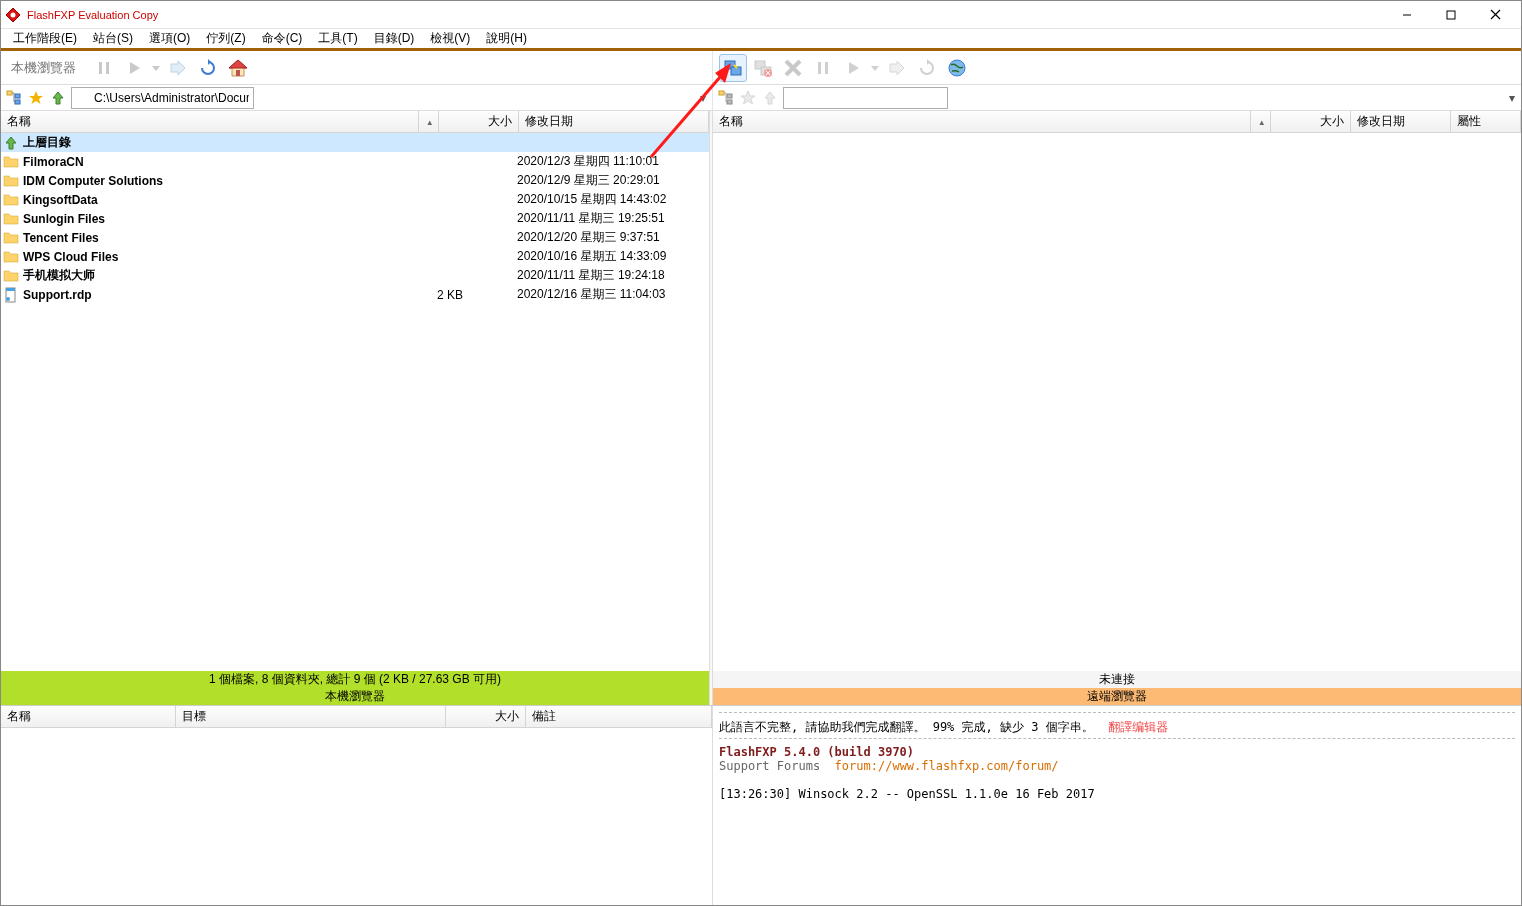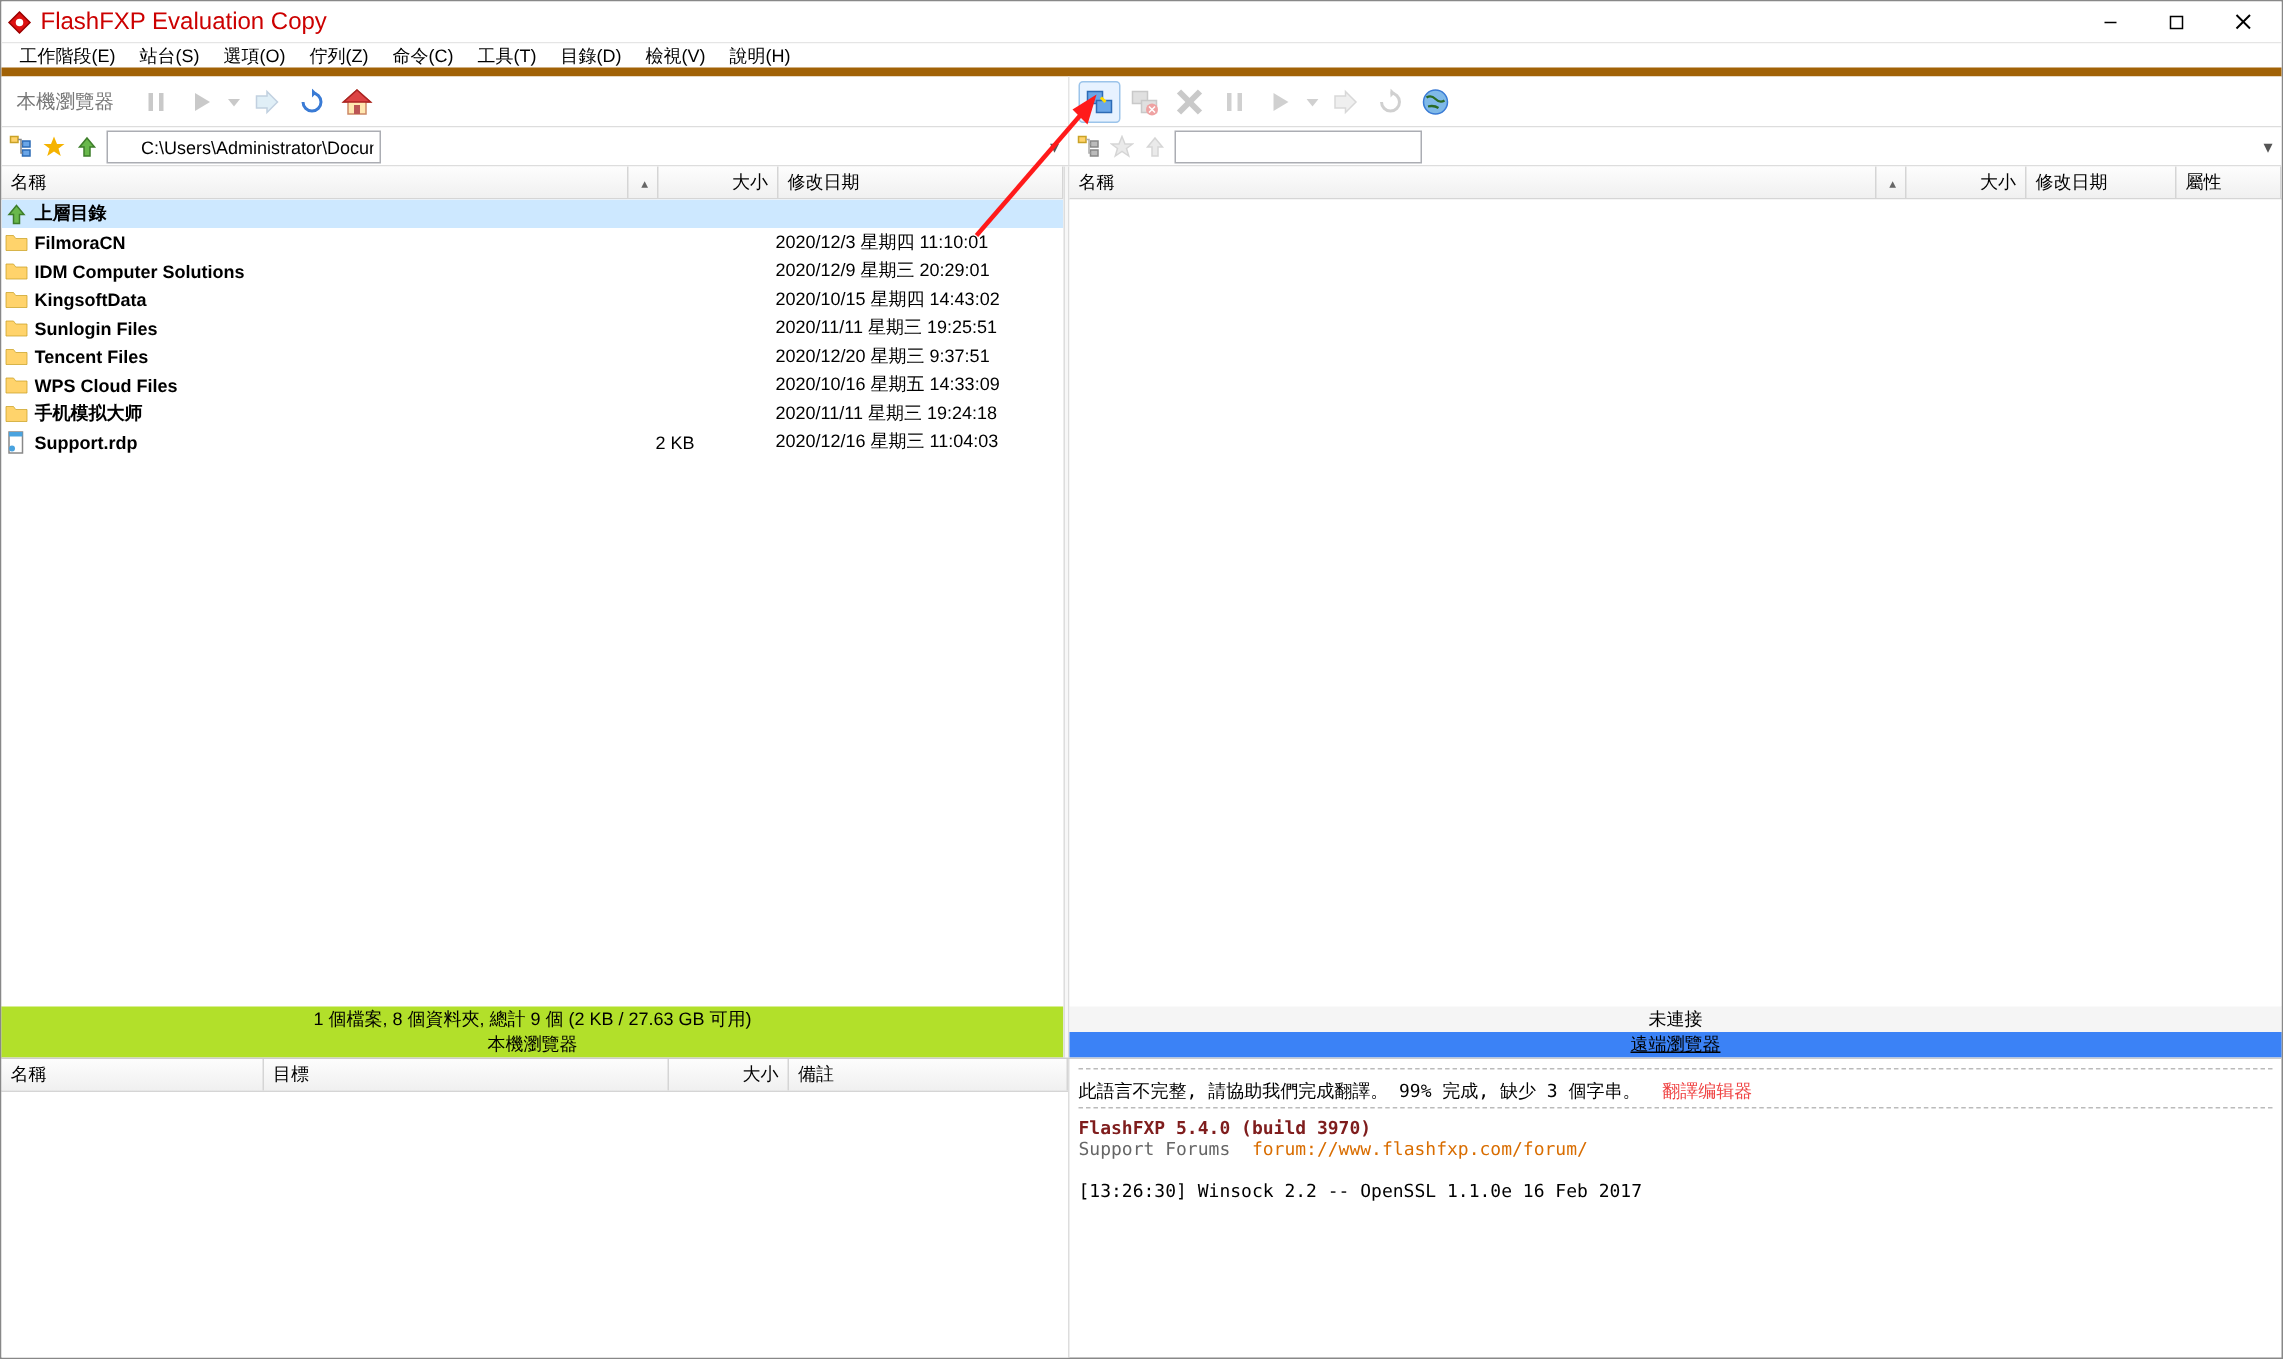--- a/index.html
+++ b/index.html
@@ -1,23 +1,23 @@
 <!DOCTYPE html>
 <html><head>
 <meta charset="utf-8">
 <style>
 * { margin:0; padding:0; box-sizing:border-box; }
 body { font-family:"Microsoft YaHei","Segoe UI",Tahoma,sans-serif; font-size:12px; background:#fff; color:#000; user-select:none; overflow:hidden; }
 .window { width:1522px; height:906px; display:flex; flex-direction:column; border:1px solid #888; position:relative;}
 .titlebar { height:28px; display:flex; align-items:center; padding:0 4px; background:#fff; border-bottom:1px solid #e5e5e5;}
 .titlebar .appicon { width:16px; height:16px; margin-right:6px; }
-.titlebar .title { flex:1; color:#c00; font-size:16px; }
+.titlebar .title { flex:1; color:#c00; font-size:11px; }
 .winbtns { display:flex; }
 .winbtn { width:44px; height:28px; display:flex; align-items:center; justify-content:center; color:#333; }
-.menubar { height:22px; display:flex; align-items:center; padding:2px 4px; gap:0; background:#fff; border-bottom:6px solid #a16207;}
+.menubar { height:22px; display:flex; align-items:center; padding:2px 4px; gap:0; background:#fff; border-bottom:3px solid #a16207;}
 .menuitem { padding:2px 8px; font-size:12px; }
 .toolbars { display:flex; height:34px; background:#fff; border-bottom:1px solid #ddd;}
 .toolbar-left, .toolbar-right { display:flex; align-items:center; padding:0 6px; gap:2px;}
 .toolbar-left{ width:712px; border-right:1px solid #e5e5e5;}
 .toolbar-right{ flex:1;}
 .tb-label { color:#777; font-size:13px; margin-right:8px; padding:2px 4px;}
 .tb-btn { width:28px; height:28px; display:flex; align-items:center; justify-content:center; border-radius:3px;}
 .tb-btn.dim { opacity:.45;}
 .addrbars { display:flex; height:26px; background:#fff; border-bottom:1px solid #ddd;}
 .addr-left, .addr-right { display:flex; align-items:center; padding:1px 4px; gap:4px;}
@@ -42,21 +42,21 @@
 .listbody { flex:1; overflow:auto; background:#fff;}
 .row { display:flex; height:19px; align-items:center; padding:0 2px;}
 .row.sel{ background:#cde8ff;}
 .row .icon{ width:16px; height:16px; margin-right:4px; flex:0 0 16px;}
 .row .rn { flex:1 1 auto; white-space:nowrap; overflow:hidden; text-overflow:ellipsis;font-weight:bold;}
 .row .rs { width:80px; text-align:left; padding-right:6px;}
 .row .rd { width:190px; white-space:nowrap;}
 .statusstrip { height:17px; background:#b2e02a; color:#000; text-align:center; font-size:12px; line-height:17px;}
 .panelabel { height:17px; text-align:center; font-size:12px; line-height:17px;}
 .panelabel.left{ background:#b2e02a;}
-.panelabel.right{ background:#3b82f6;text-decoration:underline;}
+.panelabel.right{ background:#fdba74;}
 .status-right{ height:17px; background:#f5f5f5; text-align:center; font-size:12px; line-height:17px;}
 .bottom { display:flex; height:200px; border-top:1px solid #ccc;}
 .queue { width:712px; border-right:1px solid #ddd; display:flex; flex-direction:column;}
 .queue .listbody{ background:#fff;}
 .log { flex:1; padding:4px 6px; font-family:Consolas,monospace; font-size:12px; overflow:auto; position:relative;}
 .log hr{ border:0; border-top:1px dashed #bbb; margin:2px 0 6px 0;}
 .log .lnk{ color:#ef4444;}
 .log .forum-lnk{ color:#d96d00; }
 .log .forum-row{ color:#666;}
 .log .prod{ color:#7f1d1d; font-weight:bold;}

